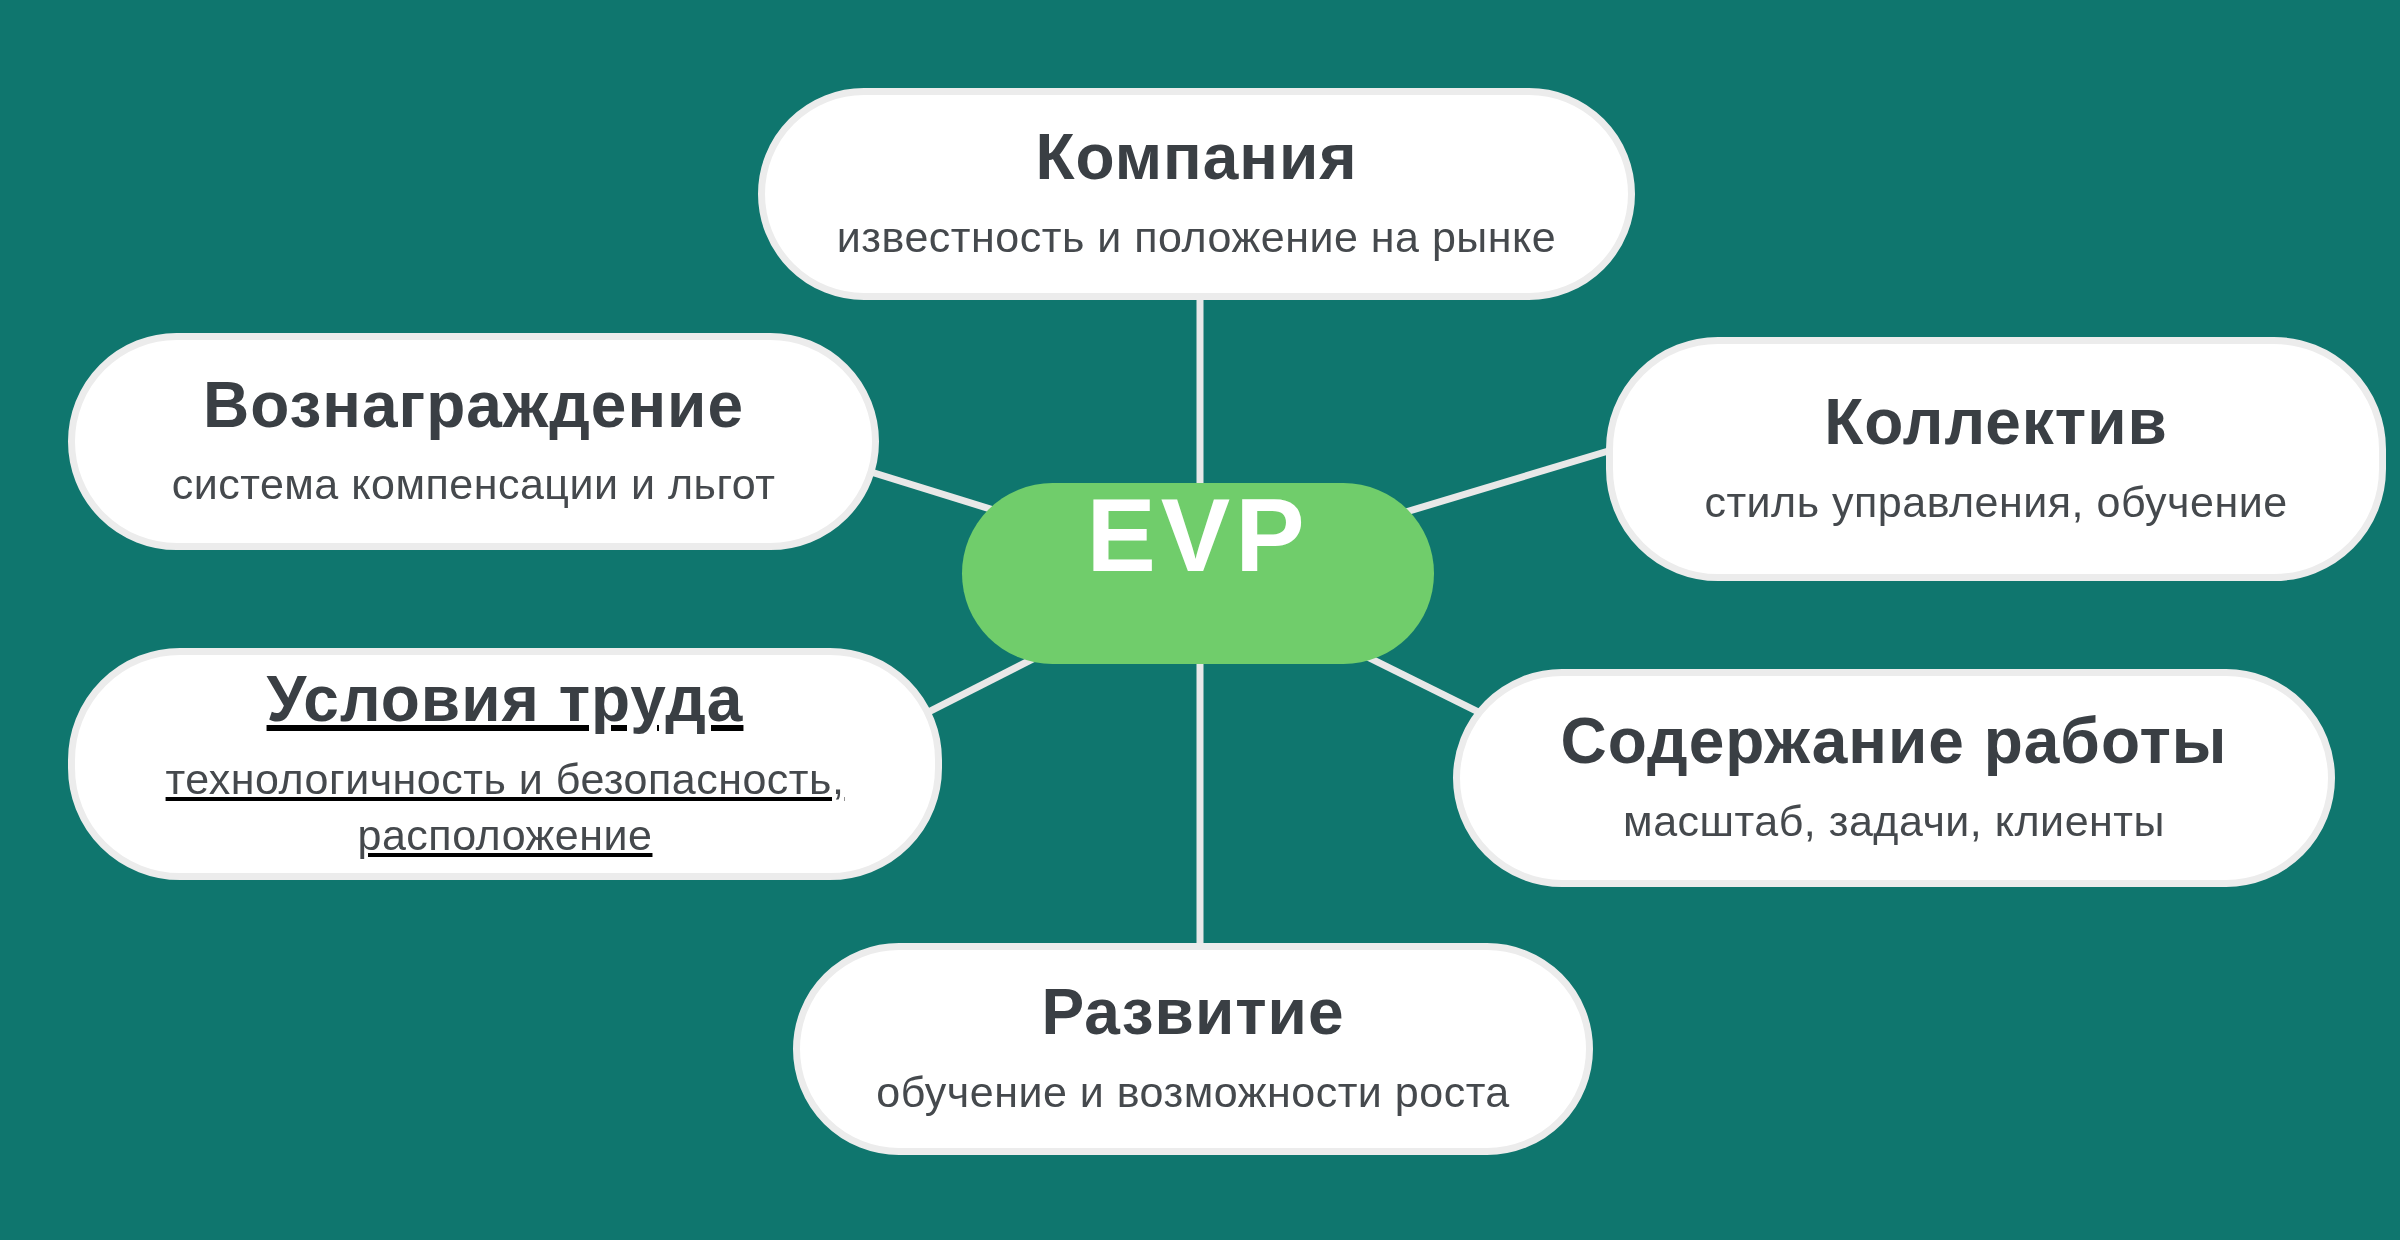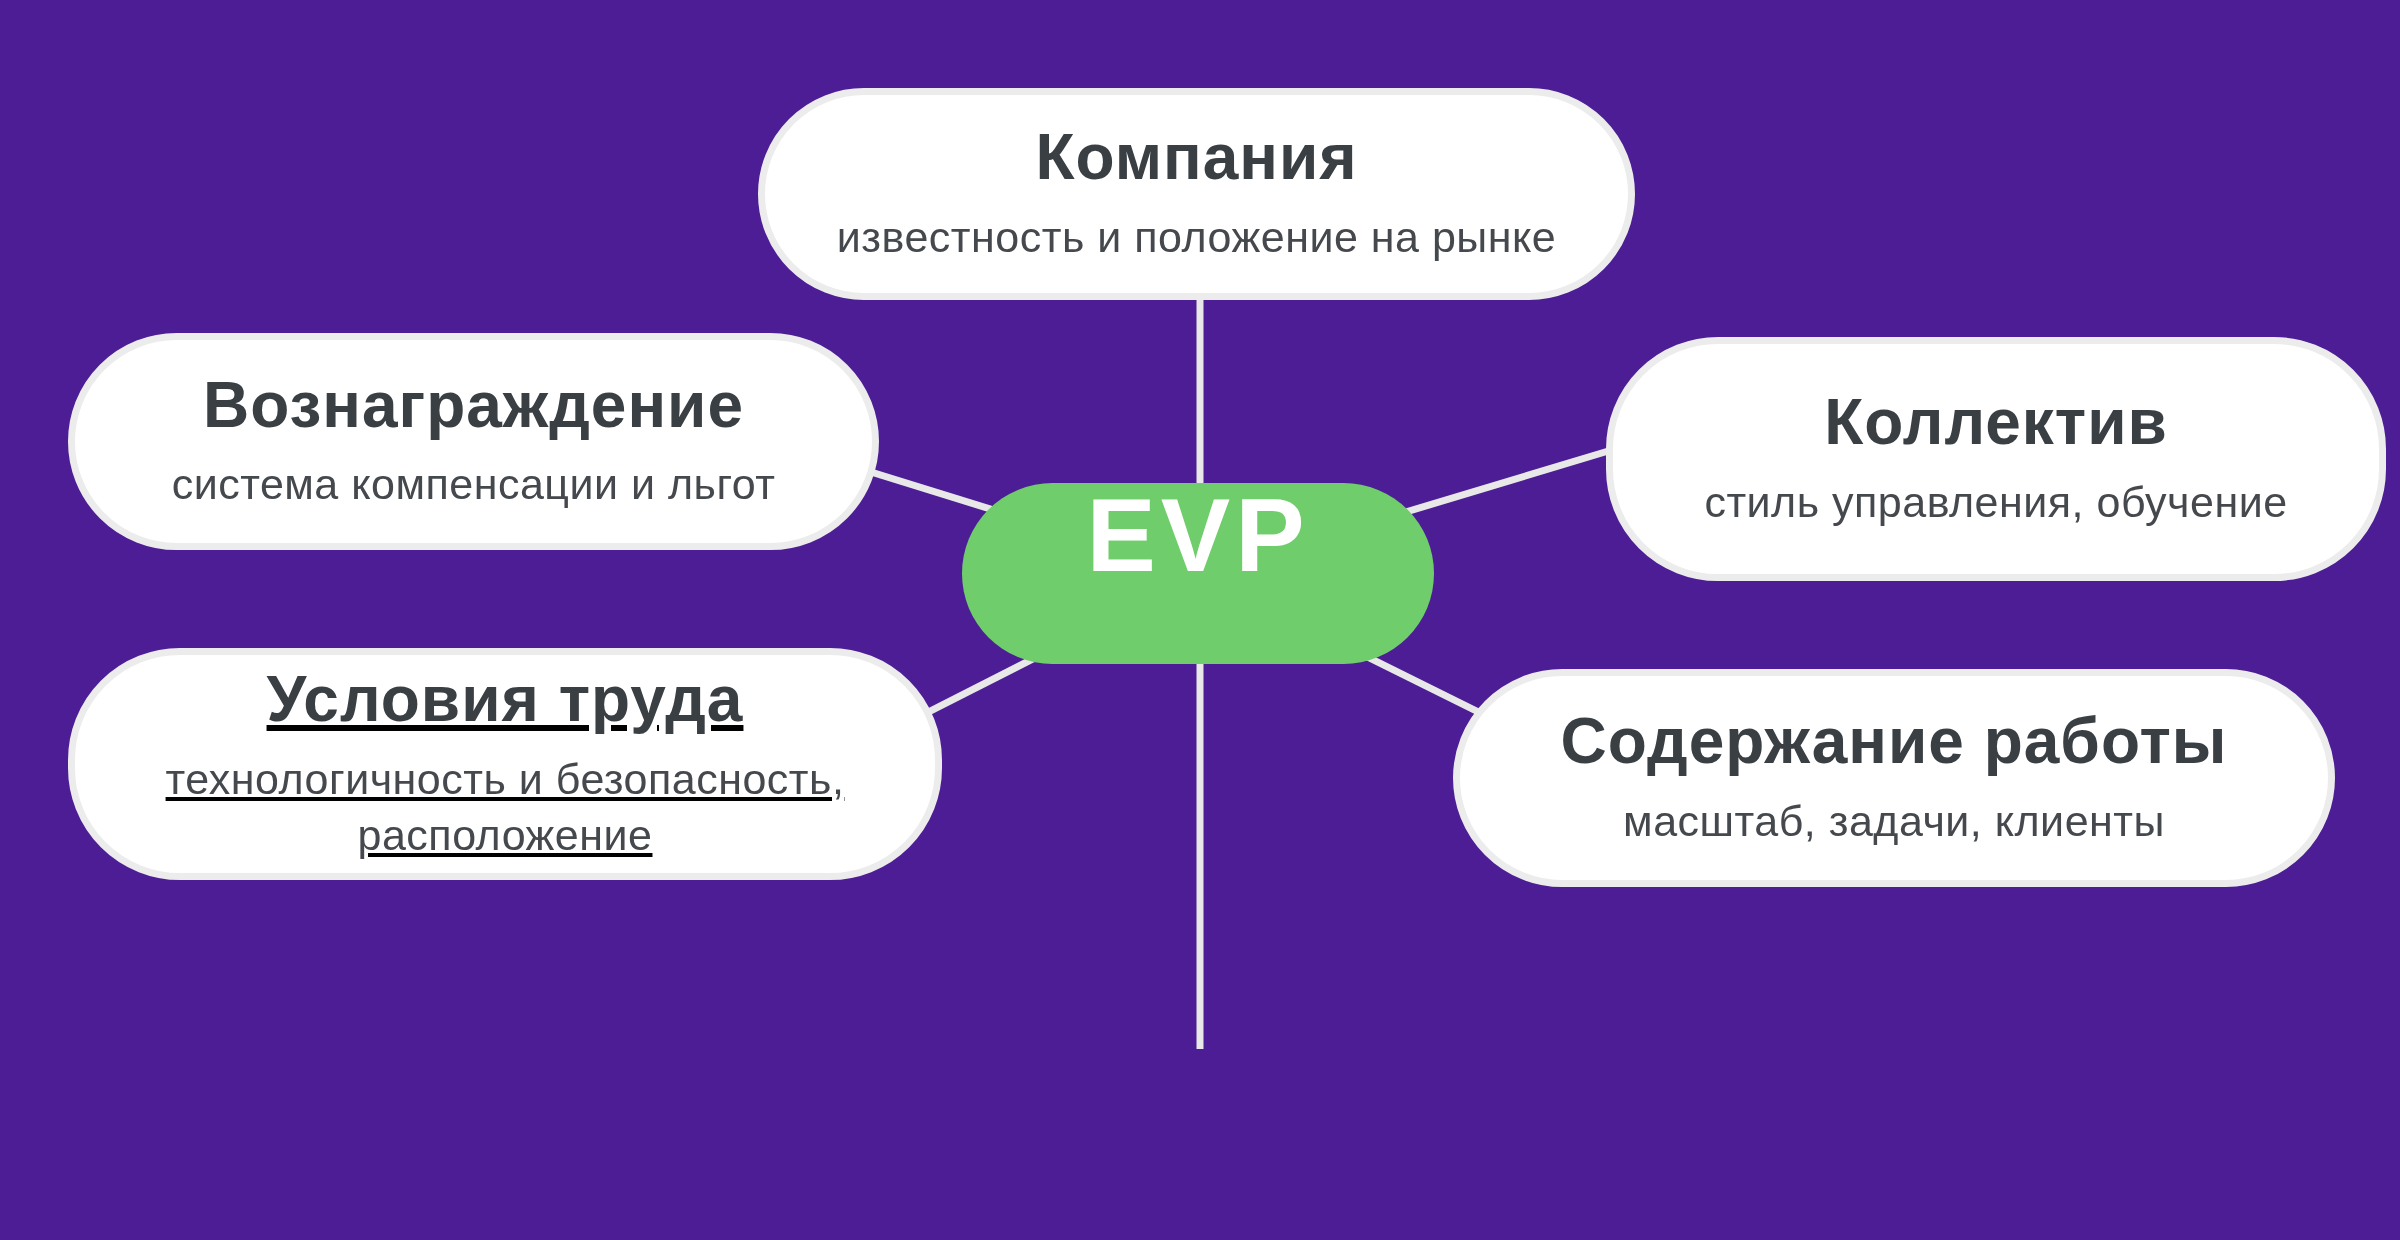--- a/index.html
+++ b/index.html
@@ -4,21 +4,21 @@
 <style>
   html, body {
     margin: 0;
     padding: 0;
     background: #ffffff;
   }
   .stage {
     position: relative;
     width: 2400px;
     height: 1240px;
-    background: #4c1d95;
+    background: #0f766e;
     overflow: hidden;
     font-family: "Liberation Sans", sans-serif;
   }
   .connectors {
     position: absolute;
     left: 0;
     top: 0;
     width: 2400px;
     height: 1240px;
     z-index: 0;
@@ -115,18 +115,22 @@
     <div class="title">Условия труда</div>
     <div class="subtitle">технологичность и безопасность,
 расположение</div>
   </div>
 
   <div class="bubble work">
     <div class="title">Содержание работы</div>
     <div class="subtitle">масштаб, задачи, клиенты</div>
   </div>
 
+  <div class="bubble development">
+    <div class="title">Развитие</div>
+    <div class="subtitle">обучение и возможности роста</div>
+  </div>
 
   <div class="evp-pill">
     <div class="evp-label">EVP</div>
   </div>
 
 </div>
 
 </body></html>

